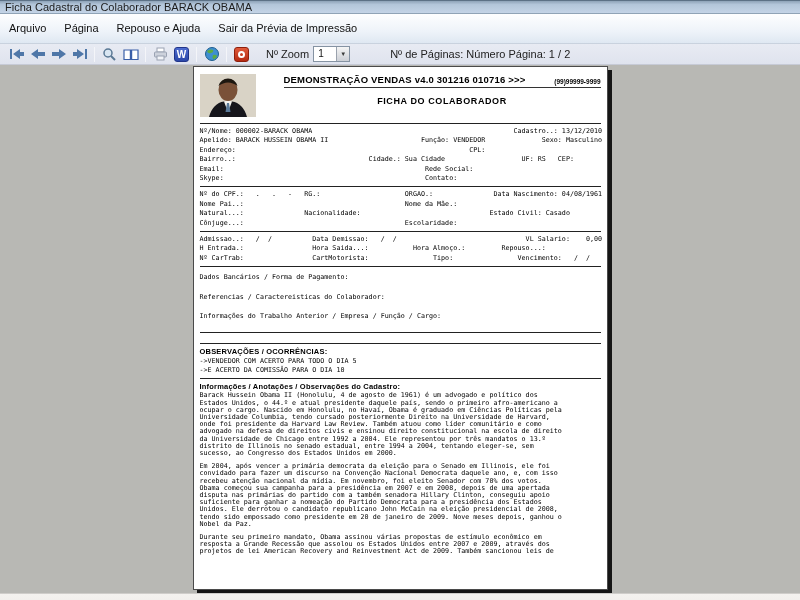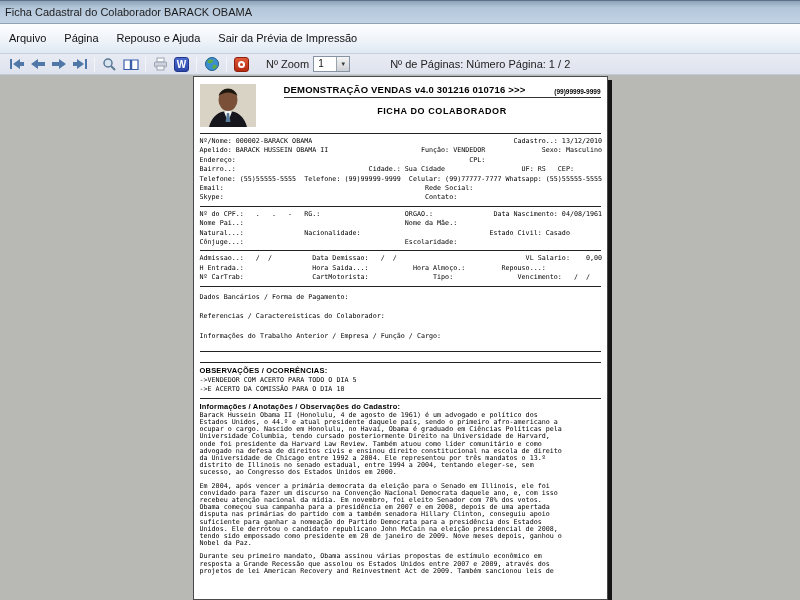--- a/index.html
+++ b/index.html
@@ -1,21 +1,21 @@
 <!DOCTYPE html>
 <html><head>
 <meta charset="utf-8">
 <style>
   * { box-sizing: border-box; margin: 0; padding: 0; }
   html,body { width:800px; height:600px; overflow:hidden; }
   body { font-family:"Liberation Sans", sans-serif; background:#b8b8b4; }
 
   
   .titlebar {
-    height:24px; line-height:13px;
+    height:14px; line-height:13px;
     background:linear-gradient(180deg,#8ea3b8 0%,#b3c6da 30%,#c3d3e6 100%);
     border-top:1px solid #5c7186; border-bottom:1px solid #8fa3b6;
     font-size:11px; color:#1c1c1c; padding-left:5px;
     display:flex; align-items:center; overflow:hidden;
   }
   .menubar {
     height:30px; background:linear-gradient(180deg,#fdfeff 0%,#eef3f9 60%,#dfe8f2 100%);
     border-bottom:1px solid #c9d2de;
     display:flex; align-items:center; font-size:11px; color:#111;
   }
@@ -180,21 +180,20 @@
         <div class="doc-subtitle">FICHA DO COLABORADOR</div>
       </div>
     </div>
 
     <div class="hr" style="margin-top:6px"></div>
 
     <div class="mono">Nº/Nome: 000002-BARACK OBAMA                                                  Cadastro..: 13/12/2010</div>
     <div class="mono">Apelido: BARACK HUSSEIN OBAMA II                       Função: VENDEDOR              Sexo: Masculino</div>
     <div class="mono">Endereço:                                                          CPL:</div>
     <div class="mono">Bairro..:                                 Cidade.: Sua Cidade                   UF: RS   CEP:</div>
-    <div class="mono">Telefone: (55)55555-5555  Telefone: (99)99999-9999  Celular: (99)77777-7777 Whatsapp: (55)55555-5555</div>
     <div class="mono">Email:                                                  Rede Social:</div>
     <div class="mono">Skype:                                                  Contato:</div>
 
     <div class="hr"></div>
 
     <div class="mono">Nº do CPF.:   .   .   -   RG.:                     ORGAO.:               Data Nascimento: 04/08/1961</div>
     <div class="mono">Nome Pai..:                                        Nome da Mãe.:</div>
     <div class="mono">Natural...:               Nacionalidade:                                Estado Civil: Casado</div>
     <div class="mono">Cônjuge...:                                        Escolaridade:</div>
 

